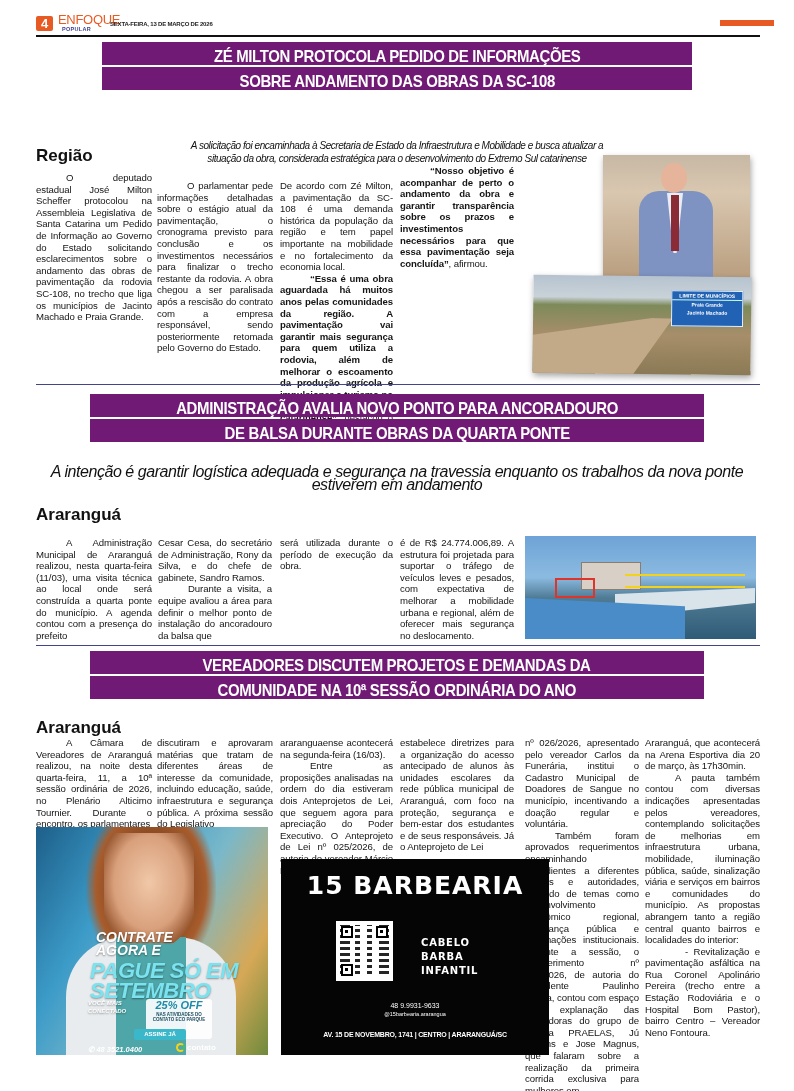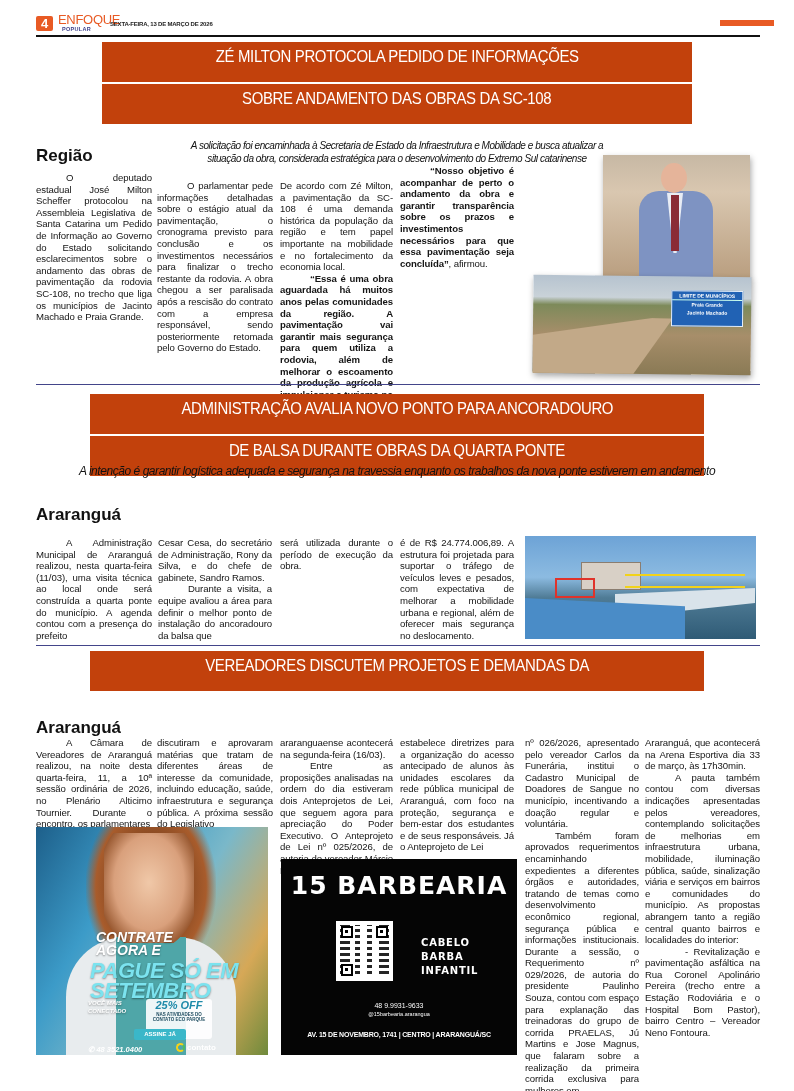--- a/index.html
+++ b/index.html
@@ -11,21 +11,21 @@
   .page-num { position: absolute; left: 0; top: 2px; width: 17px; height: 15px; background: #e85a24; color: #fff; font-weight: bold; font-size: 13px; text-align: center; line-height: 15px; border-radius: 2px; }
   .brand { position: absolute; left: 22px; top: 0px; color: #e85a24; font-size: 13px; line-height: 11px; letter-spacing: -0.3px; font-family: "Liberation Sans", sans-serif; }
   .brand-sub { position: absolute; left: 26px; top: 12px; font-size: 5.5px; color: #3b3f8a; font-weight: bold; letter-spacing: 0.3px; }
   .issue-date { position: absolute; left: 74px; top: 7px; font-size: 6px; font-weight: bold; color: #222; letter-spacing: -0.2px; }
   .masthead-rule { position: absolute; left: 0; top: 21px; width: 724px; height: 2px; background: #111; }
   .orange-tab { position: absolute; left: 684px; top: 6px; width: 54px; height: 6px; background: #e85a24; }
   .masthead .orange-tab { left: 684px; }
 
   
   .headline { position: absolute; left: 102px; width: 590px; }
-  .hl-bar { background: #c2410c; color: #fff; text-align: center; font-weight: normal; font-family: "Liberation Sans", sans-serif; font-size: 17px; letter-spacing: -0.4px; height: 40px; line-height: 29px; }
+  .hl-bar { background: #701a75; color: #fff; text-align: center; font-weight: bold; font-family: "Liberation Sans", sans-serif; font-size: 17px; letter-spacing: -0.4px; height: 23px; line-height: 29px; }
   .hl-bar + .hl-bar { margin-top: 2px; }
   .hl-bar span { display: inline-block; transform: scaleX(0.88); }
 
   .subtitle { position: absolute; text-align: center; font-style: italic; font-size: 10px; line-height: 13px; color: #111; letter-spacing: -0.45px; }
 
   .section-label { position: absolute; font-weight: bold; font-size: 17px; color: #111; }
 
   
   .col { position: absolute; font-size: 9.6px; line-height: 11.6px; text-align: justify; color: #151515; letter-spacing: -0.1px; }
   .col p { text-indent: 30px; }
@@ -65,21 +65,21 @@
   .ad-t2 { left: 54px; top: 134px; font-size: 22px; line-height: 20px; color: #7be3ef; letter-spacing: -0.5px; }
   .ad-t3 { left: 52px; top: 172px; font-size: 6px; line-height: 8px; color: #fff; }
   .ad-offer { position: absolute; left: 110px; top: 172px; width: 66px; height: 40px; background: rgba(255,255,255,0.9); border-radius: 3px; text-align: center; }
   .ad-offer .big { font-size: 11px; font-weight: bold; font-style: italic; color: #1e8aa9; line-height: 13px; }
   .ad-offer .small { font-size: 4.5px; color: #1c4a5e; line-height: 5px; font-weight: bold; }
   .ad-cta { position: absolute; left: 98px; top: 202px; width: 52px; height: 11px; background: #3ab7c9; color: #fff; font-size: 6px; font-weight: bold; text-align: center; line-height: 11px; border-radius: 2px; }
   .ad-phone { position: absolute; left: 52px; top: 218px; font-size: 7.5px; font-weight: bold; font-style: italic; color: #fff; }
   .ad-logo { position: absolute; left: 140px; top: 216px; font-size: 8px; color: #fff; font-weight: bold; }
   .ad-logo .ring { display: inline-block; width: 9px; height: 9px; border: 2px solid #f2d21a; border-right-color: #4fbf5a; border-radius: 50%; vertical-align: middle; margin-right: 2px; }
 
-  .ad-barber { position: absolute; left: 281px; top: 859px; width: 236px; height: 196px; background: #050505; color: #fff; padding-left: 48px; }
+  .ad-barber { position: absolute; left: 281px; top: 859px; width: 268px; height: 196px; background: #050505; color: #fff; padding-left: 48px; }
   .ad-barber .title { position: absolute; left: 0; top: 12px; width: 100%; text-align: center; font-size: 25px; font-weight: bold; letter-spacing: 1px; font-family: "DejaVu Sans", sans-serif; }
   .qr { position: absolute; left: 55px; top: 62px; width: 57px; height: 60px; background: #fff; padding: 4px; }
   .qr-grid { width: 100%; height: 100%; background:
       linear-gradient(90deg, #000 0 20%, transparent 20% 30%, #000 30% 40%, transparent 40% 55%, #000 55% 65%, transparent 65% 80%, #000 80% 100%),
       #fff; opacity: 0.85; position: relative; }
   .qr-grid::before { content: ""; position: absolute; inset: 0; background:
       repeating-linear-gradient(0deg, #fff 0 3px, transparent 3px 6px); }
   .qr-fp { position: absolute; width: 12px; height: 12px; border: 2.5px solid #000; background: #fff; }
   .qr-fp::after { content: ""; position: absolute; left: 2px; top: 2px; width: 3px; height: 3px; background: #000; }
   .services { position: absolute; left: 140px; top: 77px; font-size: 10px; font-weight: bold; line-height: 14px; letter-spacing: 0.8px; font-family: "DejaVu Sans", sans-serif; }
@@ -140,21 +140,21 @@
   </div>
 </section>
 
 <div class="divider" style="top:384px;"></div>
 
 <section>
   <div class="headline" style="left:90px; width:614px; top:394px;">
     <div class="hl-bar"><span>ADMINISTRAÇÃO AVALIA NOVO PONTO PARA ANCORADOURO</span></div>
     <div class="hl-bar"><span>DE BALSA DURANTE OBRAS DA QUARTA PONTE</span></div>
   </div>
-  <div class="subtitle" style="left:40px; top:465px; width:714px; font-size:12px;">A intenção é garantir logística adequada e segurança na travessia enquanto os trabalhos da nova ponte estiverem em andamento</div>
+  <div class="subtitle" style="left:40px; top:465px; width:714px; font-size:16px;">A intenção é garantir logística adequada e segurança na travessia enquanto os trabalhos da nova ponte estiverem em andamento</div>
   <div class="section-label" style="left:36px; top:505px;">Araranguá</div>
 
   <div class="col" style="left:36px; top:537px; width:116px;">
     <p>A Administração Municipal de Araranguá realizou, nesta quarta-feira (11/03), uma visita técnica ao local onde será construída a quarta ponte do município. A agenda contou com a presença do prefeito</p>
   </div>
   <div class="col" style="left:158px; top:537px; width:114px;">
     <p class="noindent">Cesar Cesa, do secretário de Administração, Rony da Silva, e do chefe de gabinete, Sandro Ramos.</p>
     <p>Durante a visita, a equipe avaliou a área para definir o melhor ponto de instalação do ancoradouro da balsa que</p>
   </div>
   <div class="col" style="left:280px; top:537px; width:113px;">
@@ -171,20 +171,21 @@
     <div class="ferry-red"></div>
     <div class="ferry-deck"></div>
   </div>
 </section>
 
 <div class="divider" style="top:645px;"></div>
 
 <section>
   <div class="headline" style="left:90px; width:614px; top:651px;">
     <div class="hl-bar"><span>VEREADORES DISCUTEM PROJETOS E DEMANDAS DA</span></div>
+    <div class="hl-bar"><span>COMUNIDADE NA 10ª SESSÃO ORDINÁRIA DO ANO</span></div>
   </div>
   <div class="section-label" style="left:36px; top:718px;">Araranguá</div>
 
   <div class="col" style="left:36px; top:737px; width:116px;">
     <p>A Câmara de Vereadores de Araranguá realizou, na noite desta quarta-feira, 11, a 10ª sessão ordinária de 2026, no Plenário Alticimo Tournier. Durante o encontro, os parlamentares</p>
   </div>
   <div class="col" style="left:157px; top:737px; width:116px;">
     <p class="noindent">discutiram e aprovaram matérias que tratam de diferentes áreas de interesse da comunidade, incluindo educação, saúde, infraestrutura e segurança pública. A próxima sessão do Legislativo</p>
   </div>
   <div class="col" style="left:280px; top:737px; width:113px;">
@@ -192,21 +193,21 @@
     <p>Entre as proposições analisadas na ordem do dia estiveram dois Anteprojetos de Lei, que seguem agora para apreciação do Poder Executivo. O Anteprojeto de Lei nº 025/2026, de autoria do vereador Márcio Mano,</p>
   </div>
   <div class="col" style="left:400px; top:737px; width:114px;">
     <p class="noindent">estabelece diretrizes para a organização do acesso antecipado de alunos às unidades escolares da rede pública municipal de Araranguá, com foco na proteção, segurança e bem-estar dos estudantes e de seus responsáveis. Já o Anteprojeto de Lei</p>
   </div>
   <div class="col" style="left:525px; top:737px; width:114px;">
     <p class="noindent">nº 026/2026, apresentado pelo vereador Carlos da Funerária, institui o Cadastro Municipal de Doadores de Sangue no município, incentivando a doação regular e voluntária.</p>
     <p>Também foram aprovados requerimentos encaminhando expedientes a diferentes órgãos e autoridades, tratando de temas como desenvolvimento econômico regional, segurança pública e informações institucionais. Durante a sessão, o Requerimento nº 029/2026, de autoria do presidente Paulinho Souza, contou com espaço para explanação das treinadoras do grupo de corrida PRAELAS, Jú Martins e Jose Magnus, que falaram sobre a realização da primeira corrida exclusiva para mulheres em</p>
   </div>
   <div class="col" style="left:645px; top:737px; width:115px;">
-    <p class="noindent">Araranguá, que acontecerá na Arena Esportiva dia 33 de março, às 17h30min.</p>
+    <p class="noindent">Araranguá, que acontecerá na Arena Esportiva dia 20 de março, às 17h30min.</p>
     <p>A pauta também contou com diversas indicações apresentadas pelos vereadores, contemplando solicitações de melhorias em infraestrutura urbana, mobilidade, iluminação pública, saúde, sinalização viária e serviços em bairros e comunidades do município. As propostas abrangem tanto a região central quanto bairros e localidades do interior:</p>
     <p style="text-indent:40px;">- Revitalização e pavimentação asfáltica na Rua Coronel Apolinário Pereira (trecho entre a Estação Rodoviária e o Hospital Bom Pastor), bairro Centro – Vereador Neno Fontoura.</p>
   </div>
 </section>
 
 <aside class="ad-contato">
   <div class="hair"></div>
   <div class="shirt"></div>
   <div class="shirt-inner"></div>
   <div class="face"></div>

